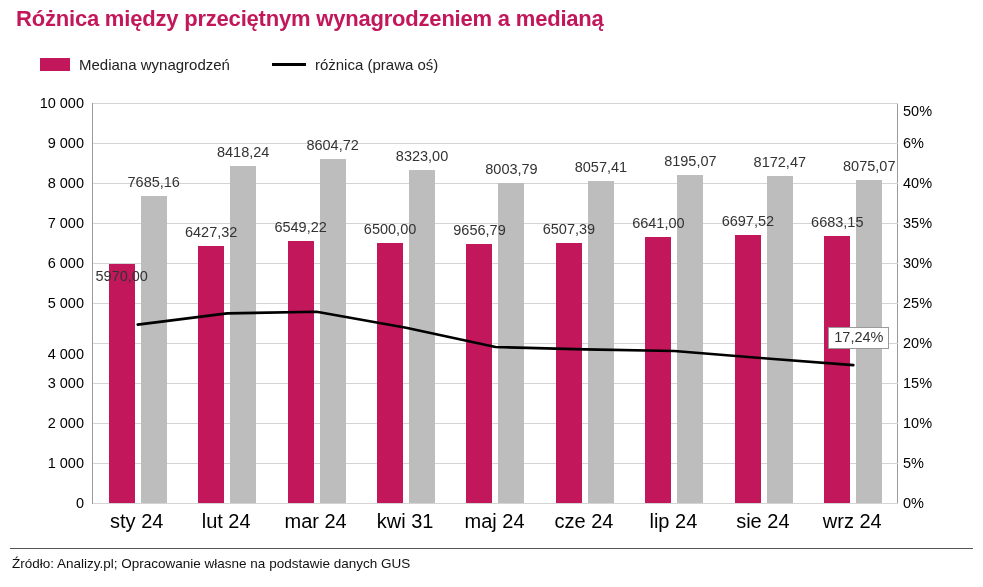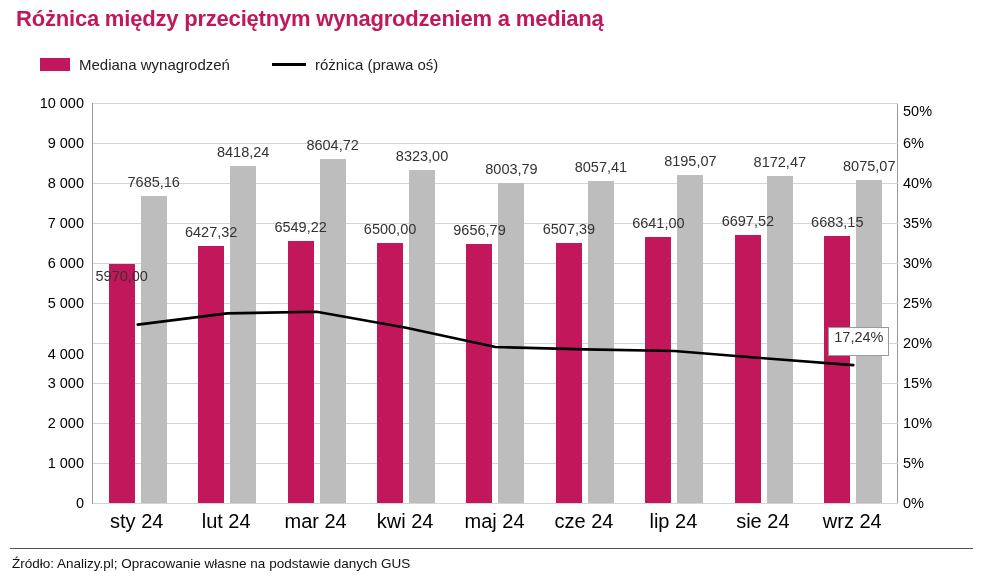--- a/index.html
+++ b/index.html
@@ -161,21 +161,21 @@
     width: 805px;
     height: 400px;
     overflow: visible;
   }
   .callout {
     position: absolute;
     border: 1px solid #9a9a9a;
     background: #ffffff;
     font-size: 14.5px;
     color: #333333;
-    padding: 1px 5px 10px 5px;
+    padding: 1px 5px 3px 5px;
     white-space: nowrap;
   }
   .footer-rule {
     position: absolute;
     left: 10px;
     top: 548px;
     width: 963px;
     height: 0;
     border-top: 1px solid #555555;
   }
@@ -305,21 +305,21 @@
       </div>
     <svg class="line-svg" id="line-svg" viewBox="0 0 805 400" preserveAspectRatio="none">
         <path d="M44.7,221.6 L134.2,210.4 L223.6,208.8 L313.1,224.8 L402.5,244.0 L491.9,246.4 L581.4,248.0 L670.8,255.2 L760.3,262.1" fill="none" stroke="#000000" stroke-width="2.6" stroke-linejoin="round" stroke-linecap="round"></path>
       </svg>
   </div>
 
   <div id="xlabels">
       <div class="xlabel" style="left: 92px; width: 89.4444px;">sty 24</div>
       <div class="xlabel" style="left: 181.444px; width: 89.4444px;">lut 24</div>
       <div class="xlabel" style="left: 270.889px; width: 89.4444px;">mar 24</div>
-      <div class="xlabel" style="left: 360.333px; width: 89.4444px;">kwi 24</div>
+      <div class="xlabel" style="left: 360.333px; width: 89.4444px;">kwi 31</div>
       <div class="xlabel" style="left: 449.778px; width: 89.4444px;">maj 24</div>
       <div class="xlabel" style="left: 539.222px; width: 89.4444px;">cze 24</div>
       <div class="xlabel" style="left: 628.667px; width: 89.4444px;">lip 24</div>
       <div class="xlabel" style="left: 718.111px; width: 89.4444px;">sie 24</div>
       <div class="xlabel" style="left: 807.556px; width: 89.4444px;">wrz 24</div>
     </div>
 
   <div class="callout" id="callout" style="left: 828.278px; top: 327.08px;">17,24%</div>
 
   <div class="footer-rule"></div>

